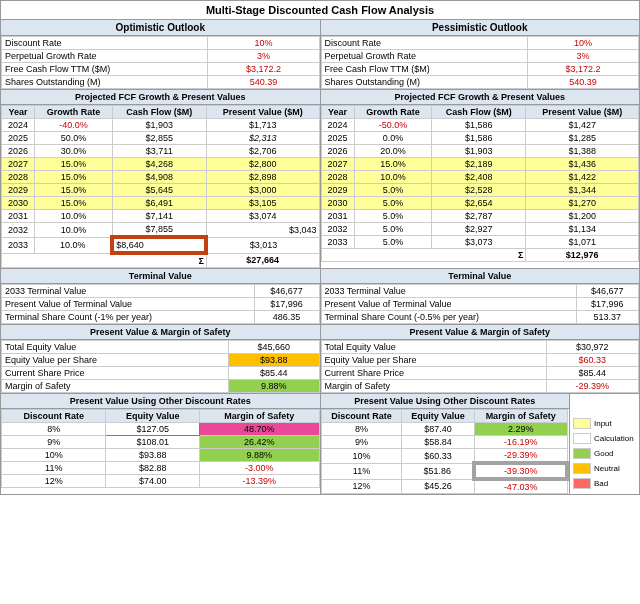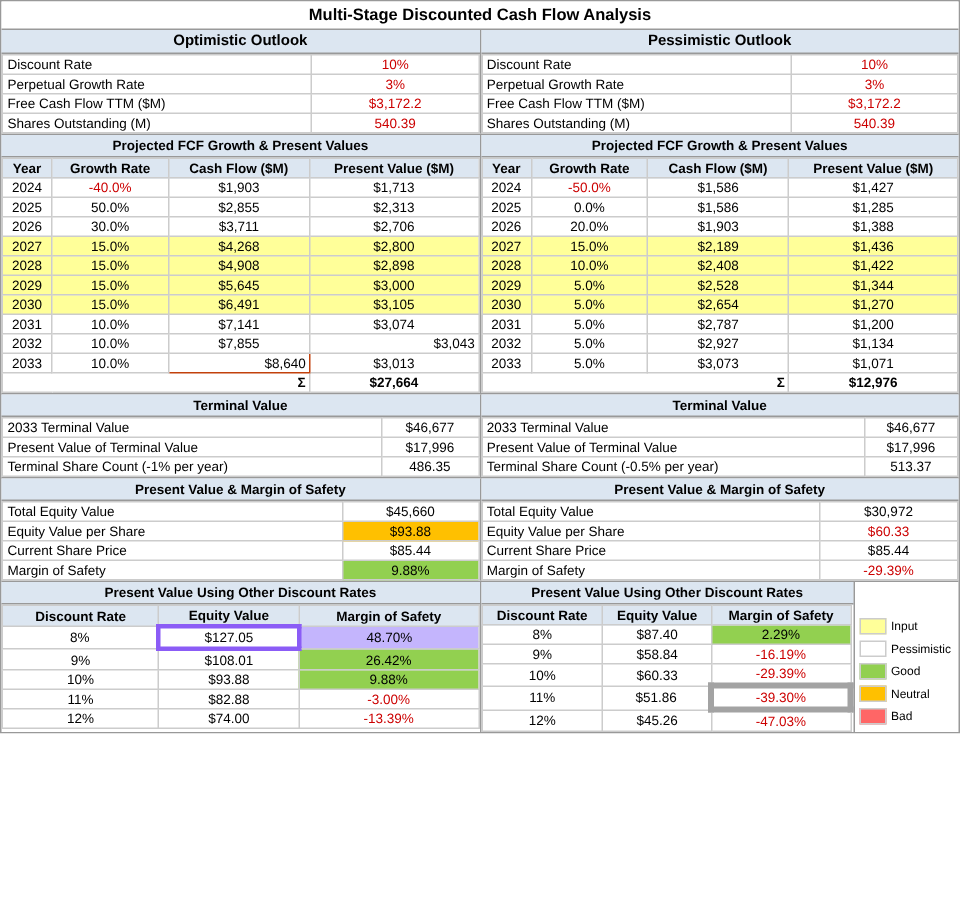--- a/index.html
+++ b/index.html
@@ -100,21 +100,21 @@
         <tr>
       <td style="border:1px solid #ccc; padding:1px 2px; text-align:center; background:;">2024</td>
       <td style="border:1px solid #ccc; padding:1px 2px; text-align:center; background:; color:#c00;">-40.0%</td>
       <td style="border:1px solid #ccc; padding:1px 2px; text-align:center; background:;">$1,903</td>
       <td style="border:1px solid #ccc; padding:1px 2px; text-align:center; background:;">$1,713</td>
     </tr>
             <tr>
       <td style="border:1px solid #ccc; padding:1px 2px; text-align:center; background:;">2025</td>
       <td style="border:1px solid #ccc; padding:1px 2px; text-align:center; background:; ">50.0%</td>
       <td style="border:1px solid #ccc; padding:1px 2px; text-align:center; background:;">$2,855</td>
-      <td style="border:1px solid #ccc; padding:1px 2px; text-align:center; background:;">$2,313</td>
+      <td style="border:1px solid #ccc; padding:1px 2px; text-align:center; background:;font-style:italic;">$2,313</td>
     </tr>
             <tr>
       <td style="border:1px solid #ccc; padding:1px 2px; text-align:center; background:;">2026</td>
       <td style="border:1px solid #ccc; padding:1px 2px; text-align:center; background:; ">30.0%</td>
       <td style="border:1px solid #ccc; padding:1px 2px; text-align:center; background:;">$3,711</td>
       <td style="border:1px solid #ccc; padding:1px 2px; text-align:center; background:;">$2,706</td>
     </tr>
             <tr>
       <td style="border:1px solid #ccc; padding:1px 2px; text-align:center; background:#ffff99;">2027</td>
       <td style="border:1px solid #ccc; padding:1px 2px; text-align:center; background:#ffff99; ">15.0%</td>
@@ -147,21 +147,21 @@
     </tr>
             <tr>
       <td style="border:1px solid #ccc; padding:1px 2px; text-align:center; background:;">2032</td>
       <td style="border:1px solid #ccc; padding:1px 2px; text-align:center; background:; ">10.0%</td>
       <td style="border:1px solid #ccc; padding:1px 2px; text-align:center; background:;">$7,855</td>
       <td style="border:1px solid #ccc; padding:1px 2px; text-align:right; background:;">$3,043</td>
     </tr>
             <tr>
       <td style="border:1px solid #ccc; padding:1px 2px; text-align:center; background:;">2033</td>
       <td style="border:1px solid #ccc; padding:1px 2px; text-align:center; background:; ">10.0%</td>
-      <td style="border:1px solid #c2410c; padding:1px 2px; text-align:right; background:;">$8,640</td>
+      <td style="border:4px solid #c2410c; padding:1px 2px; text-align:left; background:;">$8,640</td>
       <td style="border:1px solid #ccc; padding:1px 2px; text-align:center; background:;">$3,013</td>
     </tr>
             <tr>
     <td colspan="3" style="border:1px solid #ccc; padding:1px 2px; text-align:right; font-weight:bold;">Σ</td>
     <td style="border:1px solid #ccc; padding:1px 2px; text-align:center; font-weight:bold;">$27,664</td>
   </tr>
           </tbody>
       </table>
     </div>
 
@@ -344,22 +344,22 @@
         <thead>
           <tr>
             <th style="border:1px solid #ccc; padding:1px 2px; background:#dce6f1; text-align:center;">Discount Rate</th>
             <th style="border:1px solid #ccc; padding:1px 2px; background:#dce6f1; text-align:center;">Equity Value</th>
             <th style="border:1px solid #ccc; padding:1px 2px; background:#dce6f1; text-align:center;">Margin of Safety</th>
           </tr>
         </thead>
         <tbody>
           <tr>
             <td style="border:1px solid #ccc; padding:1px 3px; text-align:center;">8%</td>
-            <td style="border:3px solid #8b5cf6; padding:1px 3px; text-align:center;">$127.05</td>
-            <td style="border:1px solid #ccc; padding:1px 3px; text-align:center; background:#c4b5fd;">48.70%</td>
+            <td style="border:1px solid #8b5cf6; padding:1px 3px; text-align:center;">$127.05</td>
+            <td style="border:1px solid #ccc; padding:1px 3px; text-align:center; background:#ec4899;">48.70%</td>
           </tr>
           <tr>
             <td style="border:1px solid #ccc; padding:1px 3px; text-align:center;">9%</td>
             <td style="border:1px solid #ccc; padding:1px 3px; text-align:center;">$108.01</td>
             <td style="border:1px solid #ccc; padding:1px 3px; text-align:center; background:#92d050;">26.42%</td>
           </tr>
           <tr>
             <td style="border:1px solid #ccc; padding:1px 3px; text-align:center;">10%</td>
             <td style="border:1px solid #ccc; padding:1px 3px; text-align:center;">$93.88</td>
             <td style="border:1px solid #ccc; padding:1px 3px; text-align:center; background:#92d050;">9.88%</td>
@@ -419,21 +419,21 @@
         </table>
       </div>
 
       <div style="width:70px; border-left:1px solid #999; padding:3px; font-size:8px; display:flex; flex-direction:column; justify-content:flex-end;">
         <div style="display:flex; align-items:center; margin:2px 0;">
           <div style="width:18px; height:11px; background:#ffff99; border:1px solid #ccc; margin-right:3px;"></div>
           <span>Input</span>
         </div>
         <div style="display:flex; align-items:center; margin:2px 0;">
           <div style="width:18px; height:11px; background:#ffffff; border:1px solid #ccc; margin-right:3px;"></div>
-          <span>Pessimistic</span>
+          <span>Calculation</span>
         </div>
         <div style="display:flex; align-items:center; margin:2px 0;">
           <div style="width:18px; height:11px; background:#92d050; border:1px solid #ccc; margin-right:3px;"></div>
           <span>Good</span>
         </div>
         <div style="display:flex; align-items:center; margin:2px 0;">
           <div style="width:18px; height:11px; background:#ffc000; border:1px solid #ccc; margin-right:3px;"></div>
           <span>Neutral</span>
         </div>
         <div style="display:flex; align-items:center; margin:2px 0;">

